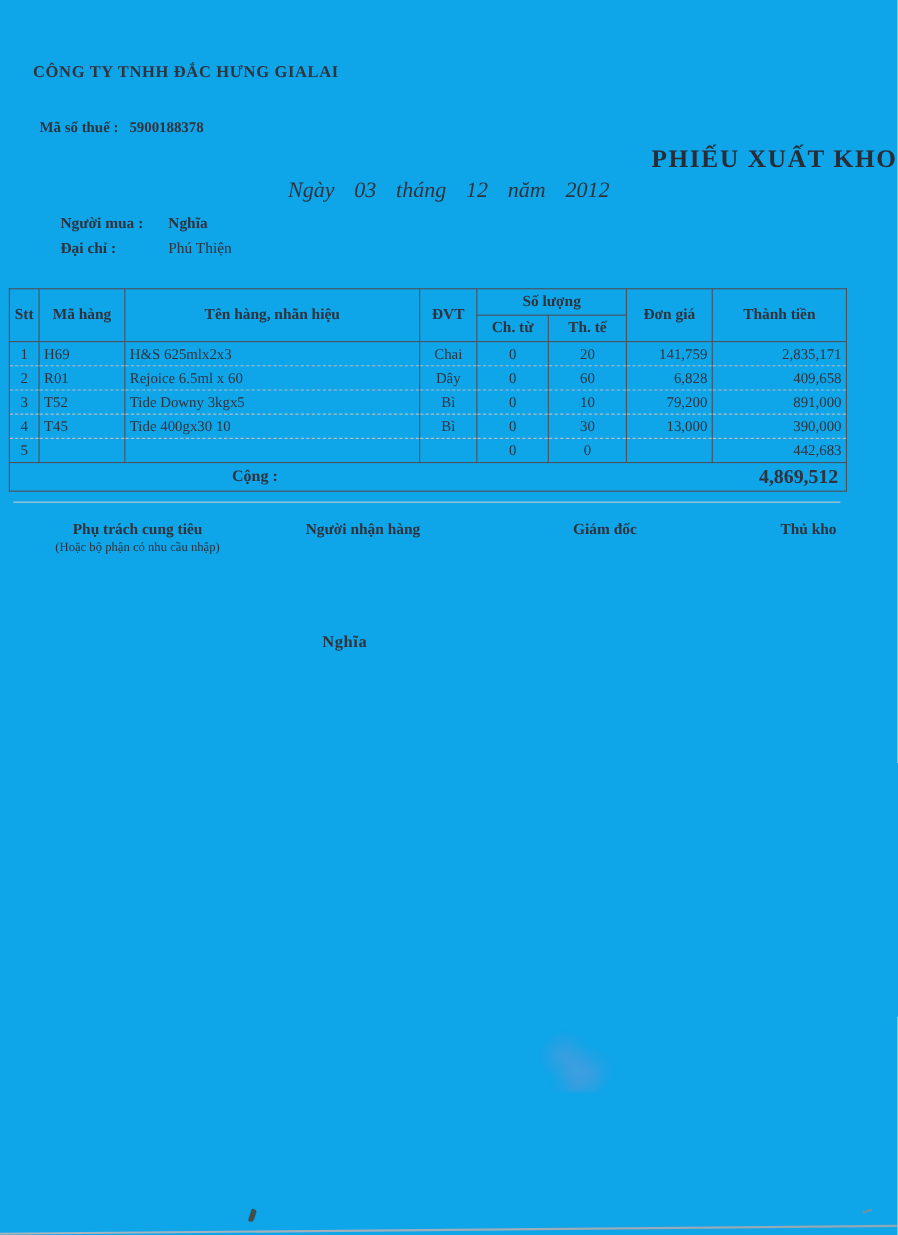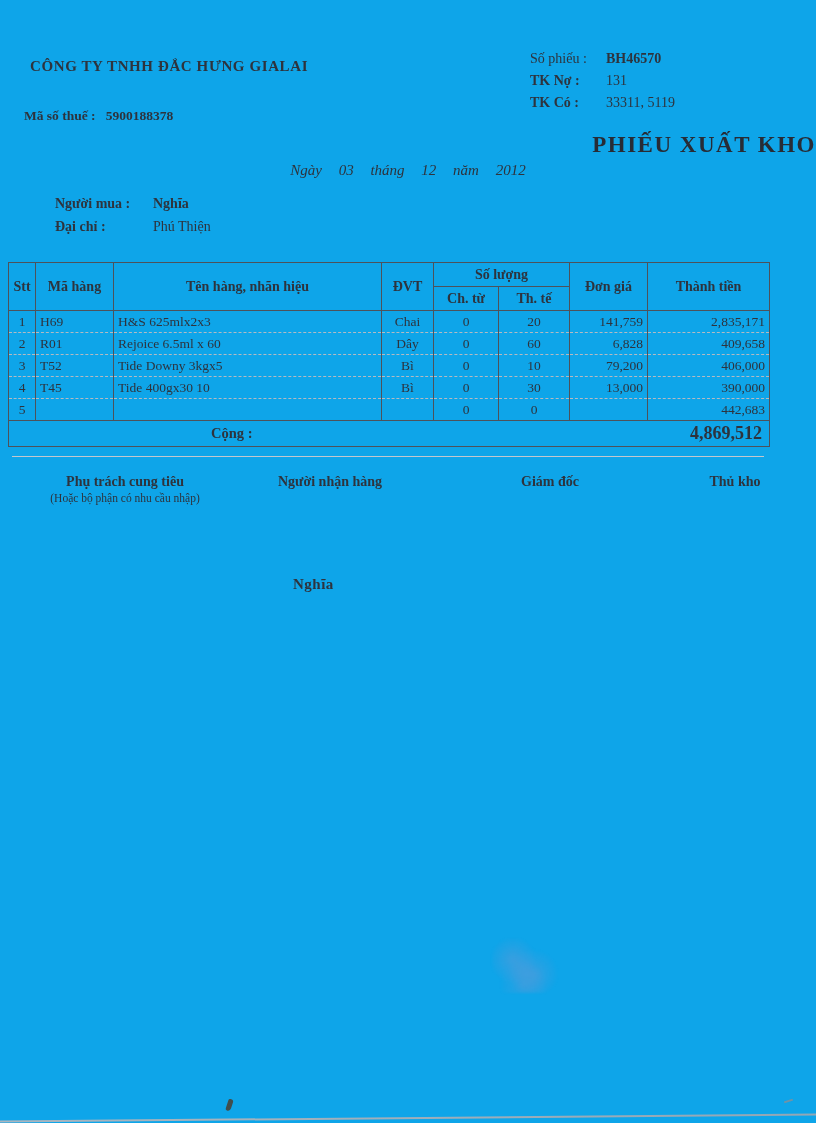--- a/index.html
+++ b/index.html
@@ -5,31 +5,31 @@
   html,body{margin:0;padding:0;background:#e8e8e8;}
   .page{
     position:relative;width:816px;height:1123px;margin:0 auto;
     background:#0ea5e9;overflow:hidden;
     font-family:"Liberation Serif","DejaVu Serif",serif;
     color:#2e333d;
   }
   .abs{position:absolute;}
   
   .company{left:30px;top:58px;font-size:15px;font-weight:bold;letter-spacing:.6px;}
-  .taxline{left:24px;top:108px;font-size:13.5px;font-weight:bold;}
+  .taxline{left:36px;top:108px;font-size:13.5px;font-weight:bold;}
   .taxline .val{margin-left:10px;}
   .meta{left:530px;top:50px;font-size:14px;}
   .meta-row{display:flex;margin-bottom:5px;line-height:17px;}
   .meta-label{width:72px;}
   .meta-label.b{font-weight:bold;}
   .meta-value{margin-left:4px;}
   .meta-value.b{font-weight:bold;}
   
   .title{left:0;top:132px;width:100%;text-align:right;font-size:23px;font-weight:bold;letter-spacing:1.5px;color:#272c36;}
-  .subtitle{left:0;top:162px;width:100%;text-align:center;font-size:15px;font-style:italic;word-spacing:13px;}
+  .subtitle{left:0;top:162px;width:100%;text-align:center;font-size:20px;font-style:italic;word-spacing:13px;}
   
   .buyer{left:55px;top:196px;font-size:14px;}
   .buyer .lbl{font-weight:bold;display:inline-block;width:80px;}
   .buyer .v{font-weight:bold;margin-left:18px;}
   .addr{left:55px;top:219px;font-size:14px;}
   .addr .lbl{font-weight:bold;display:inline-block;width:80px;}
   .addr .v{margin-left:18px;text-align:center;}
   
   table.doc{left:8px;top:262px;width:761px;border-collapse:collapse;table-layout:fixed;font-size:13.5px;color:#2e333d;position:absolute;}
   table.doc th,table.doc td{border:1.4px solid #4d525b;padding:0 2px;overflow:hidden;white-space:nowrap;}
@@ -71,34 +71,20 @@
 <body>
 
 <div class="page">
 
   <div class="abs company">CÔNG TY TNHH ĐẮC HƯNG GIALAI</div>
 
   <div class="abs taxline">
     <span>Mã số thuế :</span><span class="val">5900188378</span>
   </div>
 
-  <div class="abs meta">
-    <div class="meta-row">
-      <span class="meta-label">Số phiếu :</span>
-      <span class="meta-value b">BH46570</span>
-    </div>
-    <div class="meta-row">
-      <span class="meta-label b">TK Nợ :</span>
-      <span class="meta-value">131</span>
-    </div>
-    <div class="meta-row">
-      <span class="meta-label b">TK Có :</span>
-      <span class="meta-value">33311, 5119</span>
-    </div>
-  </div>
 
   <div class="abs title">PHIẾU XUẤT KHO</div>
   <div class="abs subtitle">Ngày 03 tháng 12 năm 2012</div>
 
   <div class="abs buyer">
     <span class="lbl">Người mua :</span><span class="v">Nghĩa</span>
   </div>
   <div class="abs addr">
     <span class="lbl">Đại chỉ :</span><span class="v">Phú Thiện</span>
   </div>
@@ -151,21 +137,21 @@
         <td class="r">409,658</td>
       </tr>
       <tr>
         <td class="c">3</td>
         <td class="l">T52</td>
         <td class="l">Tide Downy 3kgx5</td>
         <td class="c">Bì</td>
         <td class="c">0</td>
         <td class="c">10</td>
         <td class="r">79,200</td>
-        <td class="r">406,000</td>
+        <td class="r">891,000</td>
       </tr>
       <tr>
         <td class="c">4</td>
         <td class="l">T45</td>
         <td class="l">Tide 400gx30 10</td>
         <td class="c">Bì</td>
         <td class="c">0</td>
         <td class="c">30</td>
         <td class="r">13,000</td>
         <td class="r">390,000</td>

